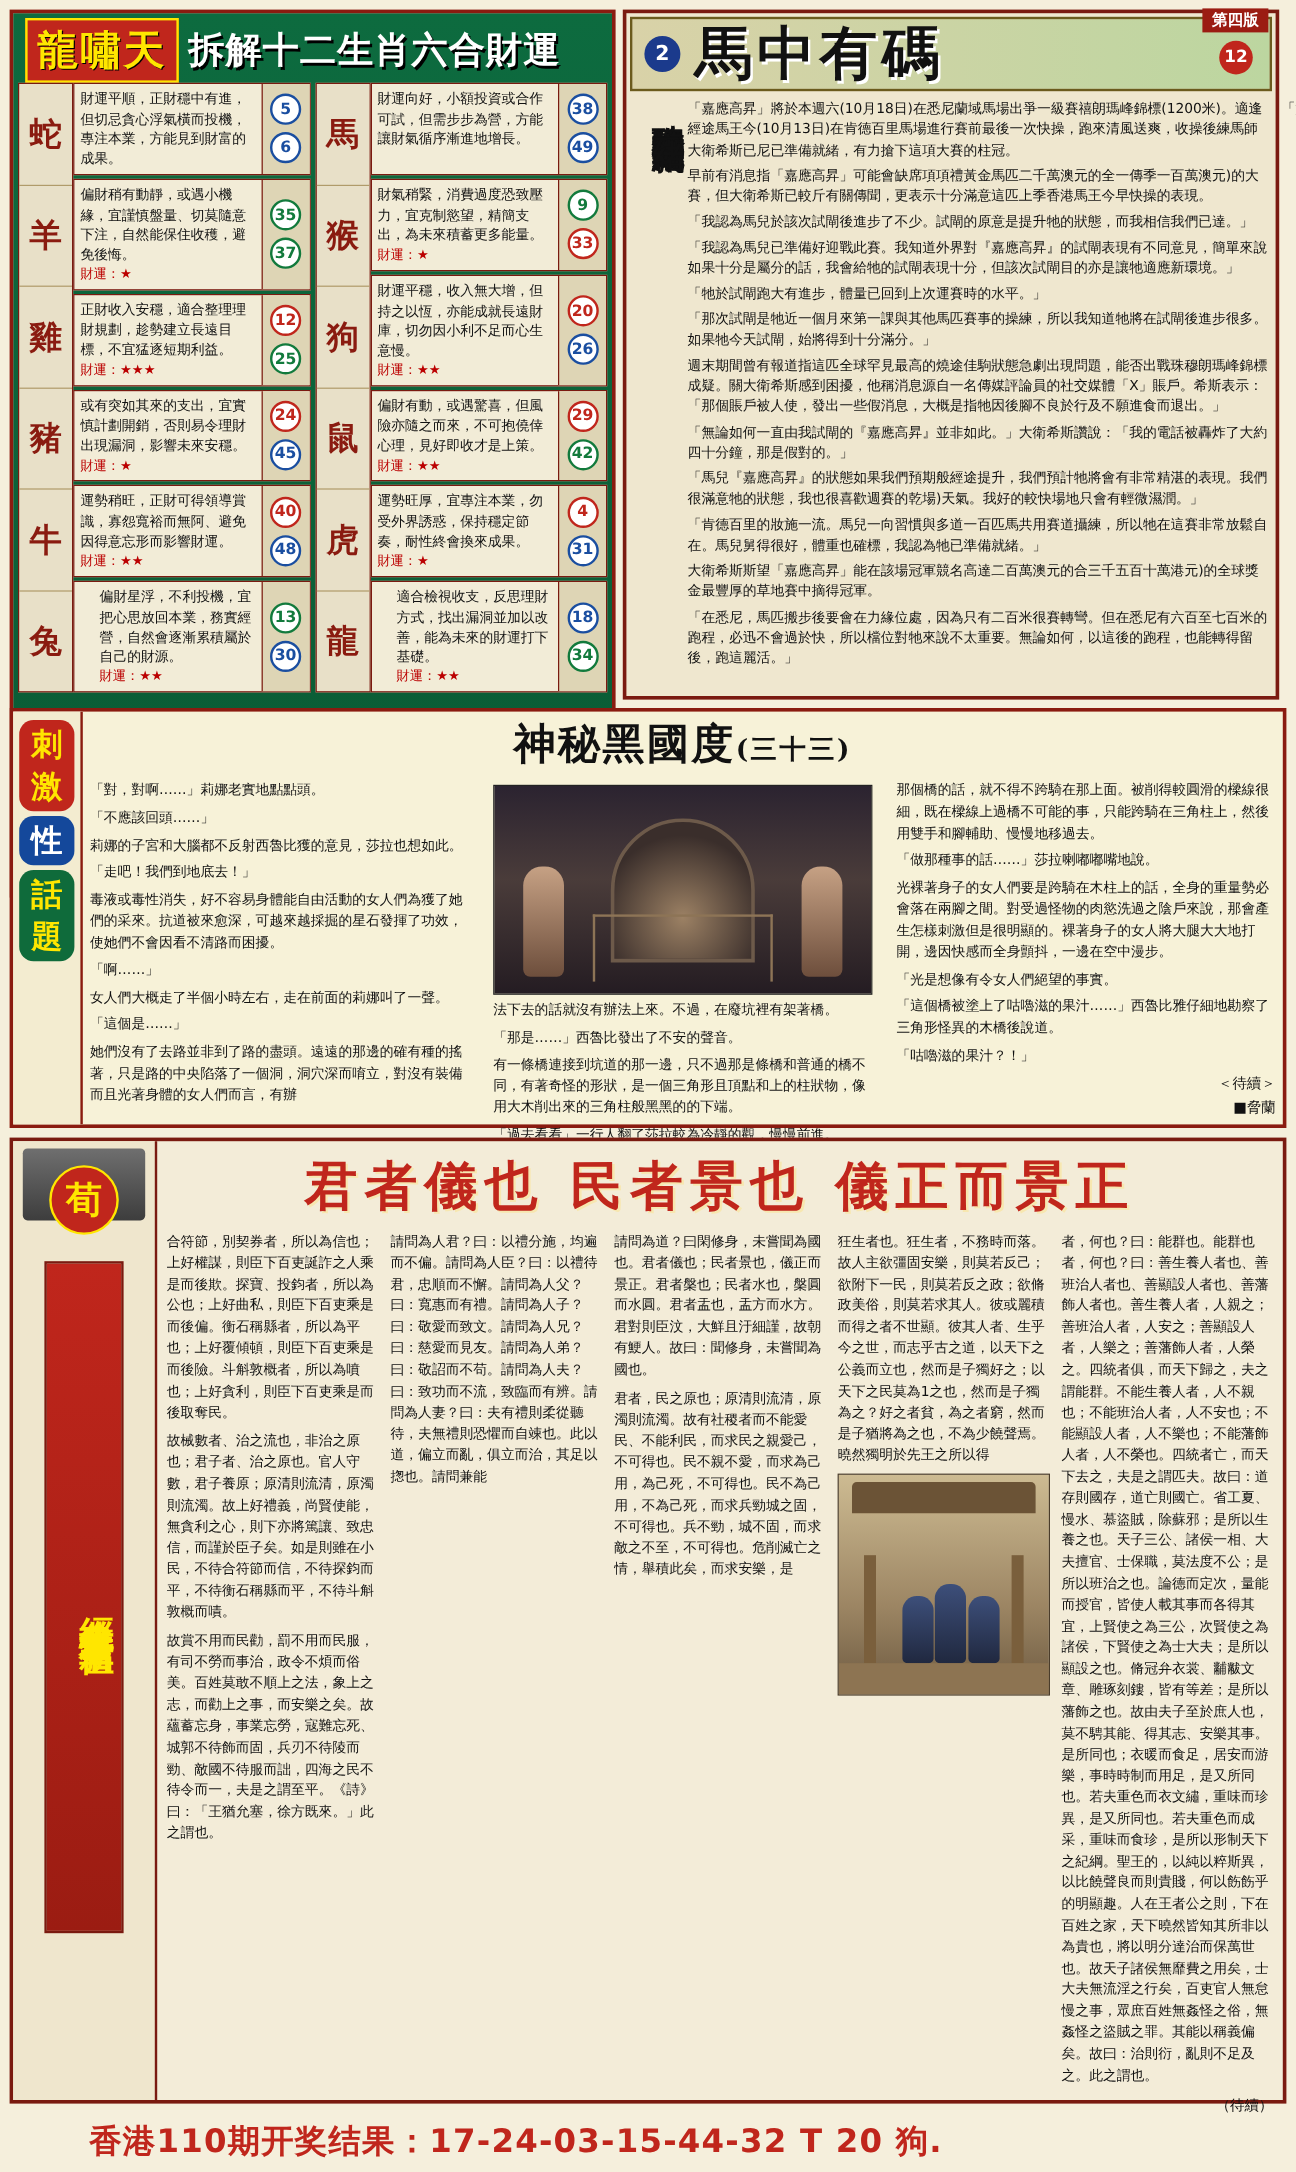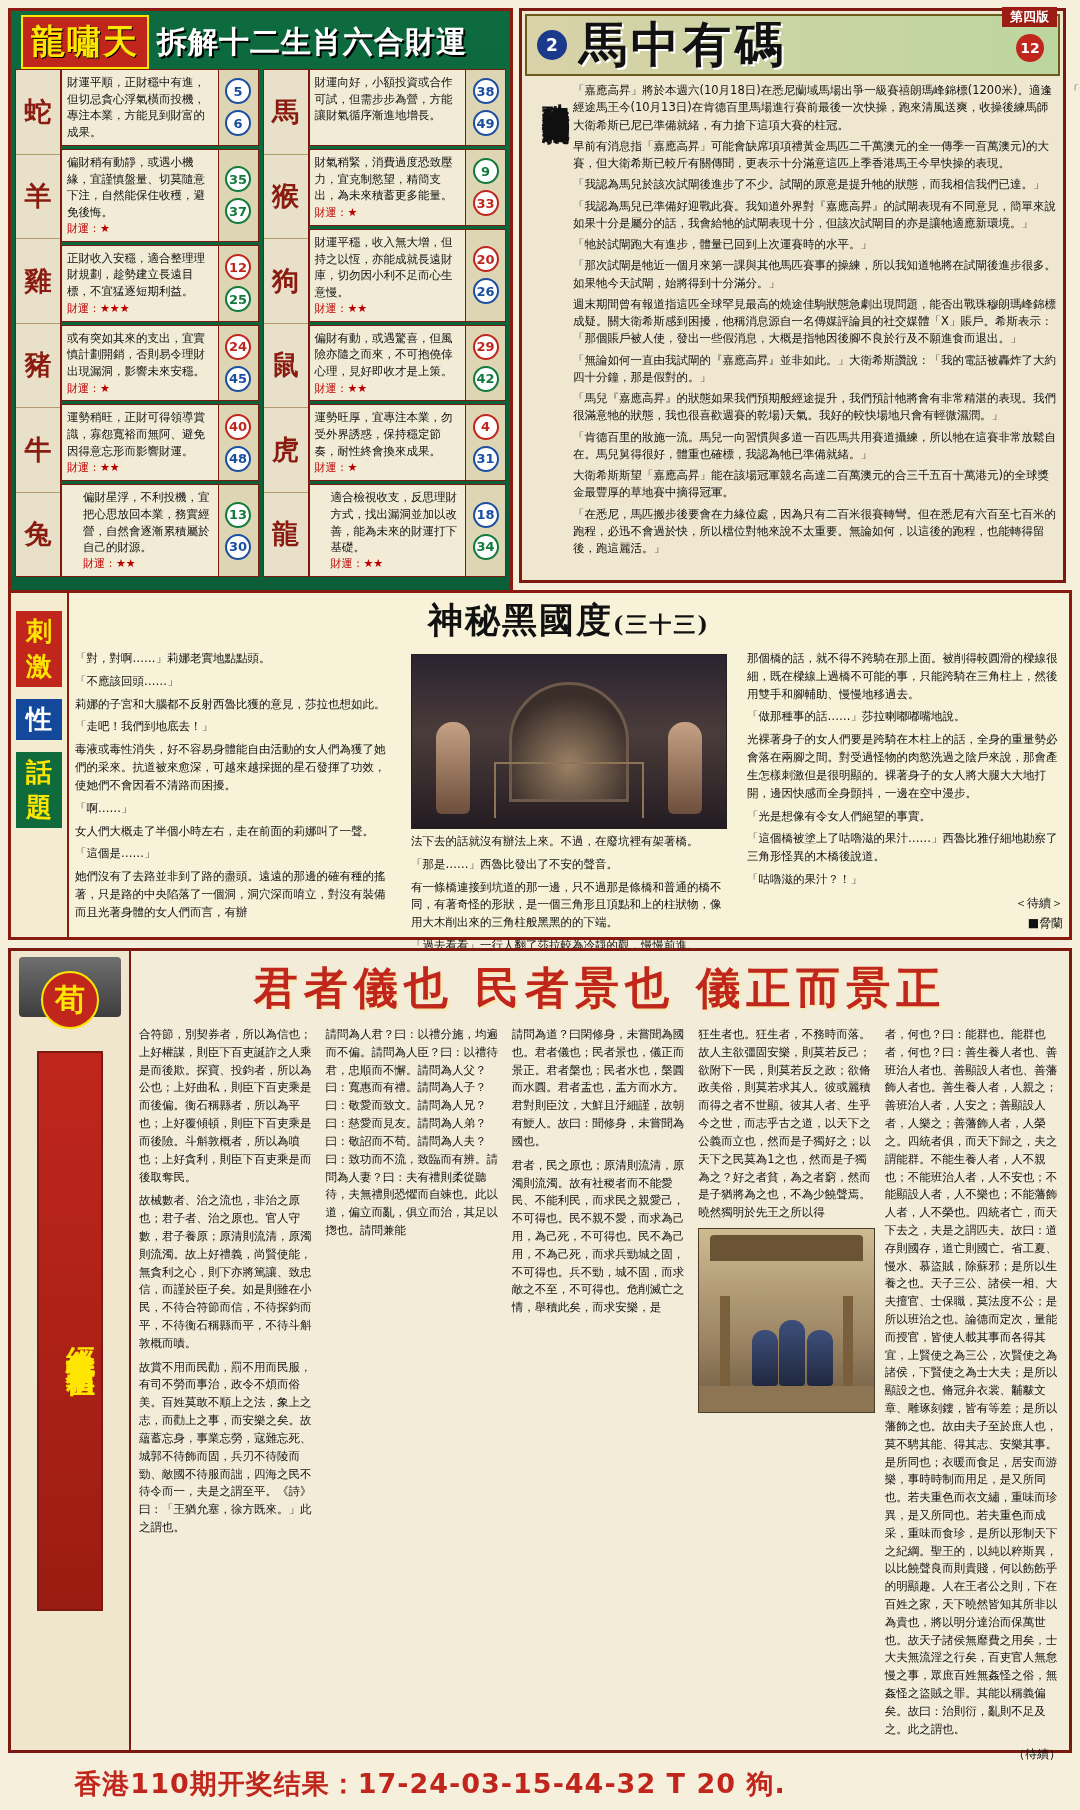--- a/index.html
+++ b/index.html
@@ -101,21 +101,21 @@
   .horse-text {
     flex:1; font-size:11.5px; line-height:1.5; color:#111; padding:2px 4px 2px 2px;
     column-count:1;
   }
   .horse-text p { margin:0 0 4px 0; text-indent:0; }
 
   
   .mid-wrap { position:absolute; left:8px; top:590px; width:1064px; height:350px;
               background:#f7f2d8; border:3px solid #8a1b10; display:flex; }
   .mid-left { width:58px; background:#f3ecd0; border-right:2px solid #8a1b10; padding-top:6px; }
-  .mid-left .tagbox { margin:12px auto 4px auto; width:46px; text-align:center; }
+  .mid-left .tagbox { margin:1px auto 4px auto; width:46px; text-align:center;border-radius:12px; }
   .tag-red { background:#c0261c; color:#ffe600; font-size:26px; font-weight:bold;
              font-family:"DejaVu Serif","Liberation Serif",serif; padding:3px 0; }
   .tag-blue { background:#14489b; color:#fff; font-size:26px; font-weight:bold;
               font-family:"DejaVu Serif","Liberation Serif",serif; padding:3px 0; }
   .tag-green { background:#0f6b3b; color:#ffe600; font-size:26px; font-weight:bold;
                font-family:"DejaVu Serif","Liberation Serif",serif; padding:3px 0; }
   .mid-main { flex:1; position:relative; padding:4px 6px; }
   .mid-title { text-align:center; font-family:"DejaVu Serif","Liberation Serif",serif;
                font-size:35px; font-weight:bold; color:#111; letter-spacing:2px; }
   .mid-title span.num { font-size:22px; }

